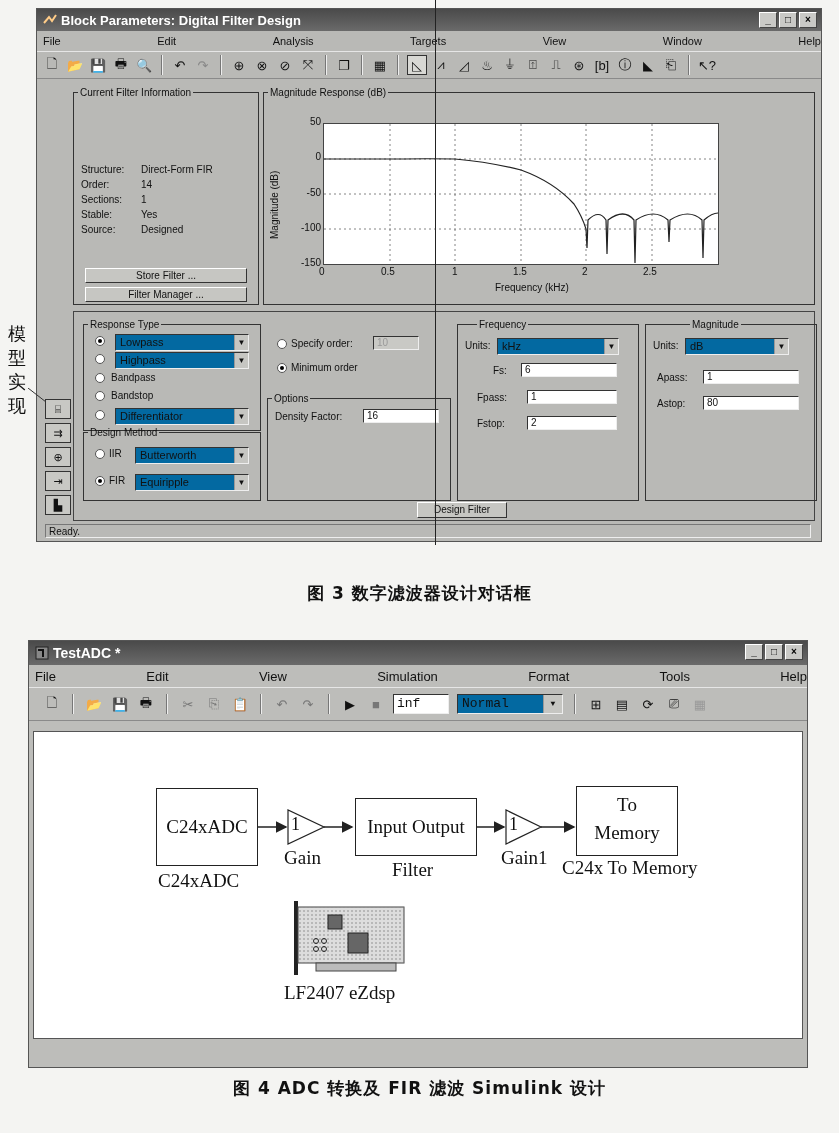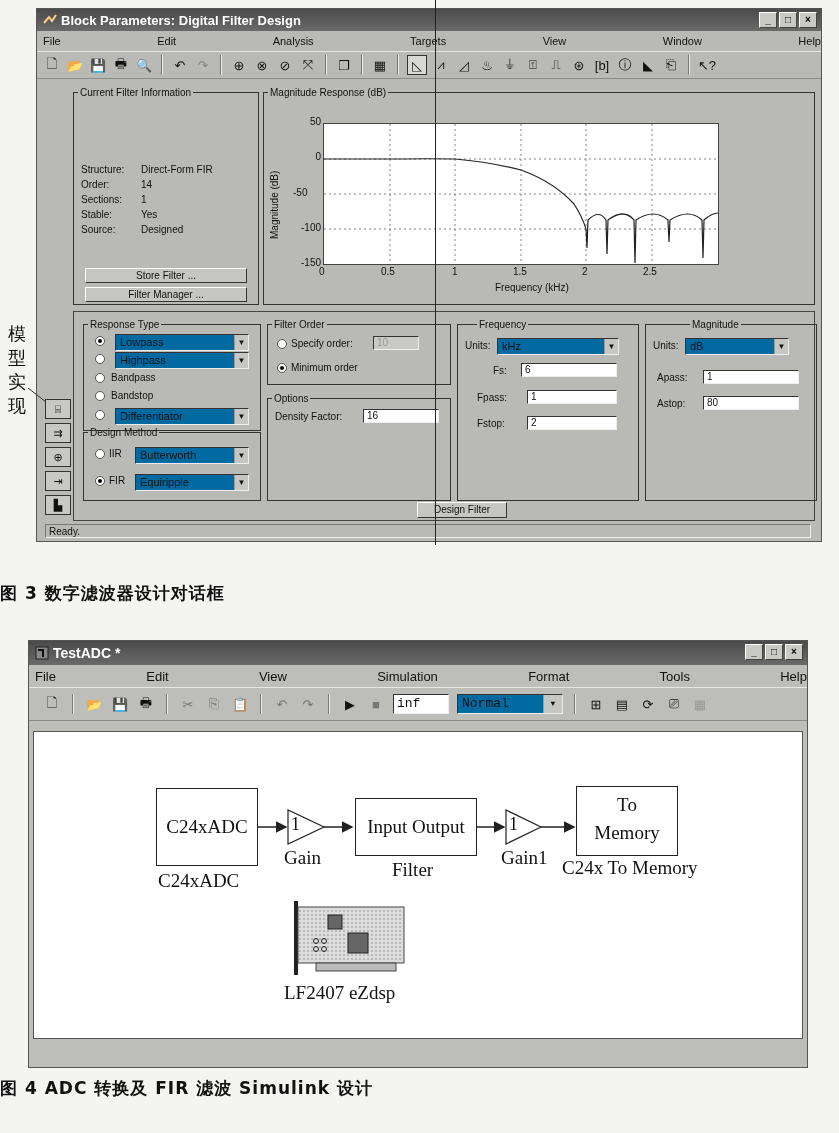--- a/index.html
+++ b/index.html
@@ -22,21 +22,21 @@
   .lbl{font-size:10px;position:absolute;white-space:nowrap;}
   .btn{position:absolute;background:#c6c6c2;border:1px solid #fff;border-right-color:#333;border-bottom-color:#333;font-size:10px;text-align:center;box-sizing:border-box;}
   .combo{position:absolute;background:#0369a1;border:1px solid #333;border-right-color:#eee;border-bottom-color:#eee;font-size:11px;box-sizing:border-box;padding-left:4px;line-height:15px;}
   .combo .arr{position:absolute;right:0;top:0;width:13px;height:100%;background:#c6c6c2;border-left:1px solid #999;font-size:8px;text-align:center;line-height:15px;}
   .edit{position:absolute;background:#fff;border:1px solid #333;border-right-color:#eee;border-bottom-color:#eee;font-size:10px;box-sizing:border-box;padding-left:3px;line-height:12px;}
   .radio{position:absolute;width:10px;height:10px;border-radius:50%;background:#fff;border:1px solid #555;box-sizing:border-box;}
   .radio.on::after{content:"";position:absolute;left:2px;top:2px;width:4px;height:4px;border-radius:50%;background:#000;}
   .plot{position:absolute;background:#fff;border:1px solid #444;}
   .statusbar1{position:absolute;left:8px;top:515px;width:766px;height:14px;border:1px solid #777;border-right-color:#eee;border-bottom-color:#eee;font-size:10px;line-height:13px;padding-left:3px;box-sizing:border-box;}
   .sideicon{position:absolute;left:8px;width:26px;height:20px;background:#c8c8c4;border:1px solid #333;box-sizing:border-box;font-size:11px;text-align:center;line-height:18px;}
-  .caption{position:absolute;left:0;width:839px;font-weight:bold;font-size:17px;font-family:"DejaVu Sans",sans-serif;letter-spacing:1px;}
+  .caption{position:absolute;left:0;width:839px;text-align:center;font-weight:bold;font-size:17px;font-family:"DejaVu Sans",sans-serif;letter-spacing:1px;}
   
   .win2{left:28px;top:640px;width:780px;height:428px;background:#bdbdba;border:1px solid #555;box-sizing:border-box;}
   .win2 .titlebar{height:24px;font-size:14px;}
   .win2 .menubar{height:22px;font-size:13px;}
   .win2 .toolbar{height:32px;}
   .canvas{position:absolute;left:4px;top:90px;width:770px;height:308px;background:#fff;border:1px solid #555;box-sizing:border-box;}
   .blk{position:absolute;border:1px solid #222;background:#fff;font-family:"Liberation Serif",serif;font-size:19px;text-align:center;box-sizing:border-box;}
   .blklbl{position:absolute;font-family:"Liberation Serif",serif;font-size:19px;white-space:nowrap;}
   .status2{position:absolute;left:0;top:402px;width:778px;height:20px;display:flex;font-size:12px;}
   .status2 .cell{border:1px solid #888;border-right-color:#eee;border-bottom-color:#eee;height:18px;line-height:18px;padding-left:3px;box-sizing:border-box;margin-right:2px;}
@@ -121,21 +121,21 @@
   <div class="lbl" style="left:104px;top:215px">Designed</div>
   <div class="btn" style="left:48px;top:259px;width:162px;height:15px;line-height:13px">Store Filter ...</div>
   <div class="btn" style="left:48px;top:278px;width:162px;height:15px;line-height:13px">Filter Manager ...</div>
 
   <fieldset class="grp" style="left:226px;top:78px;width:552px;height:218px;">
     <legend>Magnitude Response (dB)</legend>
   </fieldset>
   <div class="lbl" style="left:232px;top:150px;transform:rotate(-90deg);transform-origin:left top;top:230px">Magnitude (dB)</div>
   <div class="lbl" style="left:256px;top:107px;width:28px;text-align:right">50</div>
   <div class="lbl" style="left:256px;top:142px;width:28px;text-align:right">0</div>
-  <div class="lbl" style="left:256px;top:178px;width:28px;">-50</div>
+  <div class="lbl" style="left:256px;top:178px;width:28px;text-align:right">-50</div>
   <div class="lbl" style="left:256px;top:213px;width:28px;text-align:right">-100</div>
   <div class="lbl" style="left:256px;top:248px;width:28px;text-align:right">-150</div>
   <div class="plot" style="left:286px;top:114px;width:394px;height:140px">
     <svg width="394" height="140" viewBox="0 0 394 140">
       <g stroke="#666" stroke-dasharray="2,3" stroke-width="0.8">
         <line x1="0" y1="35" x2="394" y2="35"></line>
           <line x1="0" y1="70" x2="394" y2="70"></line>
           <line x1="0" y1="105" x2="394" y2="105"></line>
         <line x1="66" y1="0" x2="66" y2="140"></line>
           <line x1="131" y1="0" x2="131" y2="140"></line>
@@ -173,23 +173,20 @@
   <fieldset class="grp" style="left:46px;top:418px;width:178px;height:74px;">
     <legend>Design Method</legend>
   </fieldset>
   <div class="radio" style="left:58px;top:440px"></div>
   <div class="lbl" style="left:72px;top:439px">IIR</div>
   <div class="combo" style="left:98px;top:438px;width:114px;height:17px"><span>Butterworth</span><span class="arr">▼</span></div>
   <div class="radio on" style="left:58px;top:467px"></div>
   <div class="lbl" style="left:72px;top:466px">FIR</div>
   <div class="combo" style="left:98px;top:465px;width:114px;height:17px"><span>Equiripple</span><span class="arr">▼</span></div>
 
-  <fieldset class="grp" style="left:230px;top:310px;width:184px;height:66px;">
-    <legend>Filter Order</legend>
-  </fieldset>
   <div class="radio" style="left:240px;top:330px"></div>
   <div class="lbl" style="left:254px;top:329px">Specify order:</div>
   <div class="edit" style="left:336px;top:327px;width:46px;height:14px;color:#999;background:#c9c9c5">10</div>
   <div class="radio on" style="left:240px;top:354px"></div>
   <div class="lbl" style="left:254px;top:353px">Minimum order</div>
 
   <fieldset class="grp" style="left:230px;top:384px;width:184px;height:108px;">
     <legend>Options</legend>
   </fieldset>
   <div class="lbl" style="left:238px;top:402px">Density Factor:</div>

